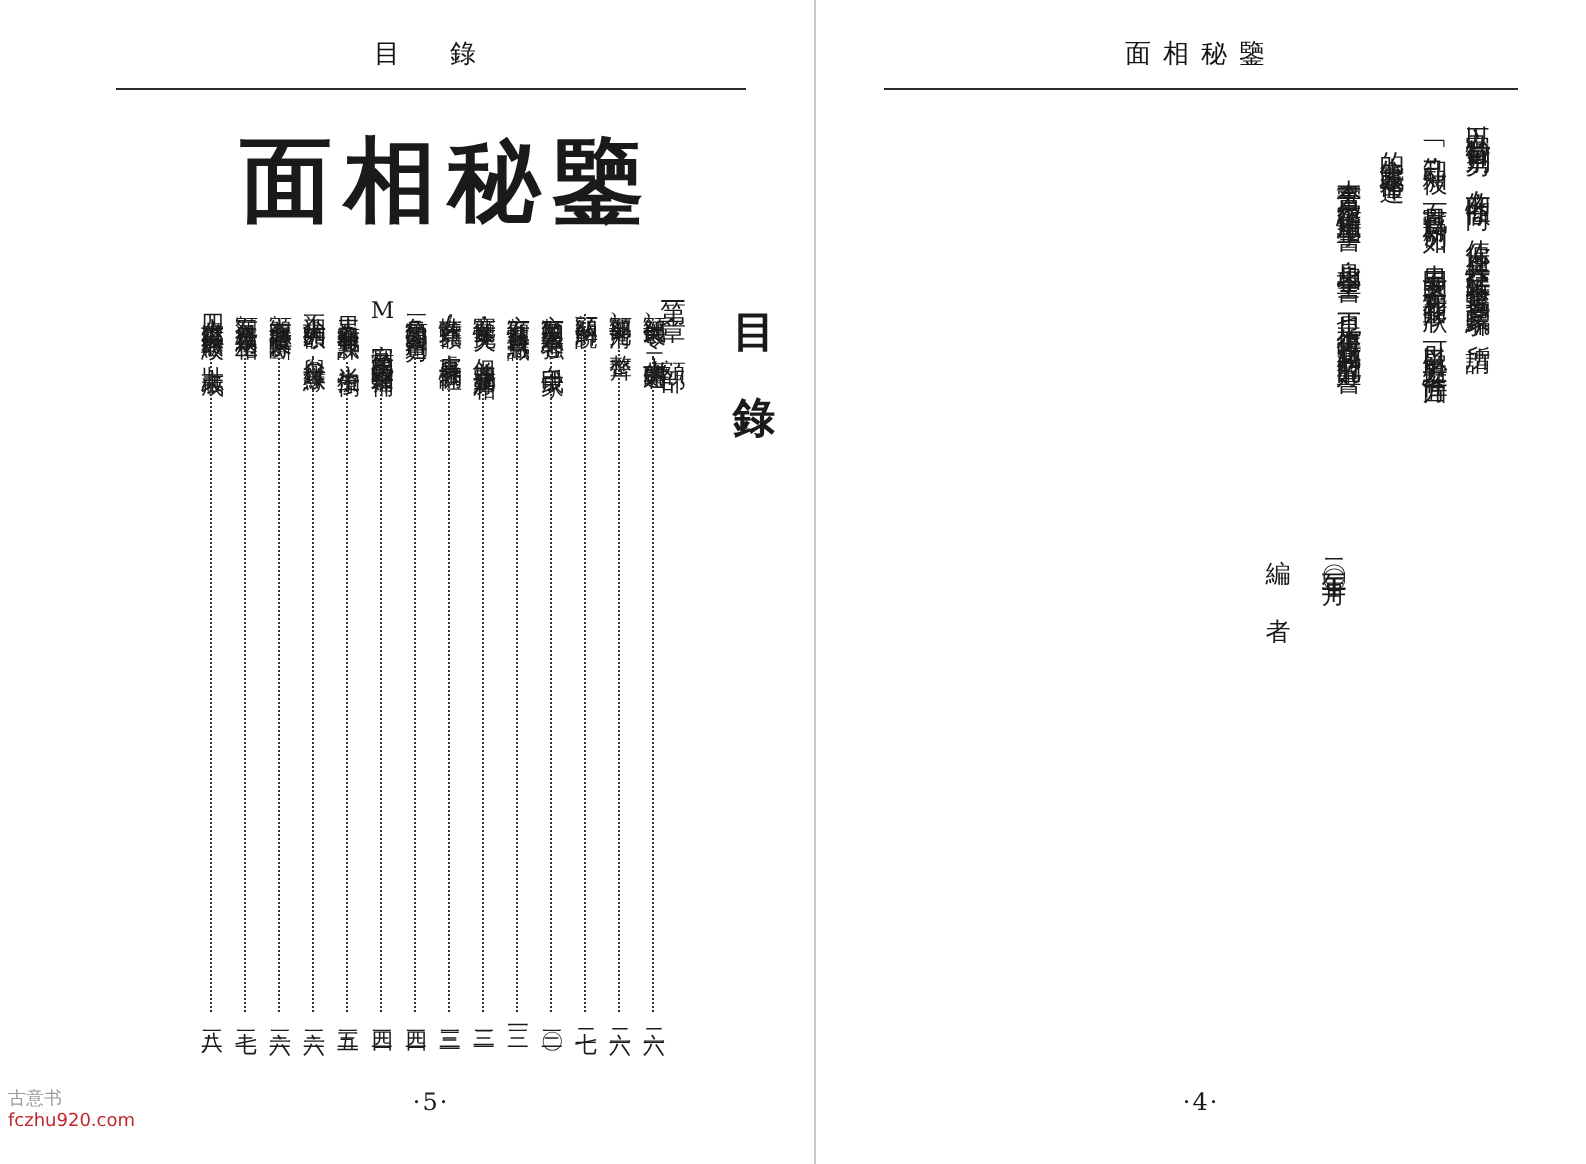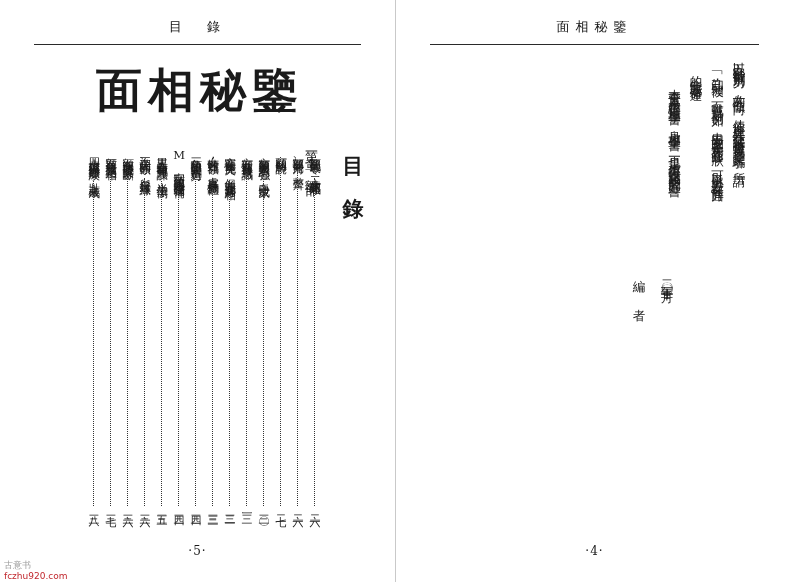--- a/index.html
+++ b/index.html
@@ -12,20 +12,21 @@
     height: 582px;
     font-family: "DejaVu Serif", "Liberation Serif", serif;
     color: #1a1a1a;
     overflow: hidden;
     position: relative;
   }
   .spread {
     position: absolute;
     inset: 0;
     display: flex;
+    padding-left: 24px;
   }
   .page {
     position: relative;
     height: 100%;
     box-sizing: border-box;
   }
   .page-left {
     width: 396px;
     border-right: 1px solid #c9c9c9;
   }
@@ -182,21 +183,21 @@
     right: 0;
     text-align: center;
     font-size: 12px;
     letter-spacing: 1px;
   }
 
   
   .watermark {
     position: absolute;
     left: 4px;
-    bottom: 1px;
+    bottom: 16px;
     font-family: "DejaVu Sans", "Liberation Sans", sans-serif;
     font-size: 9px;
     color: #9b9b9b;
     line-height: 1.15;
   }
   .watermark .wm-red { color: #c1272d; }
 </style>
 </head>
 <body>
 

